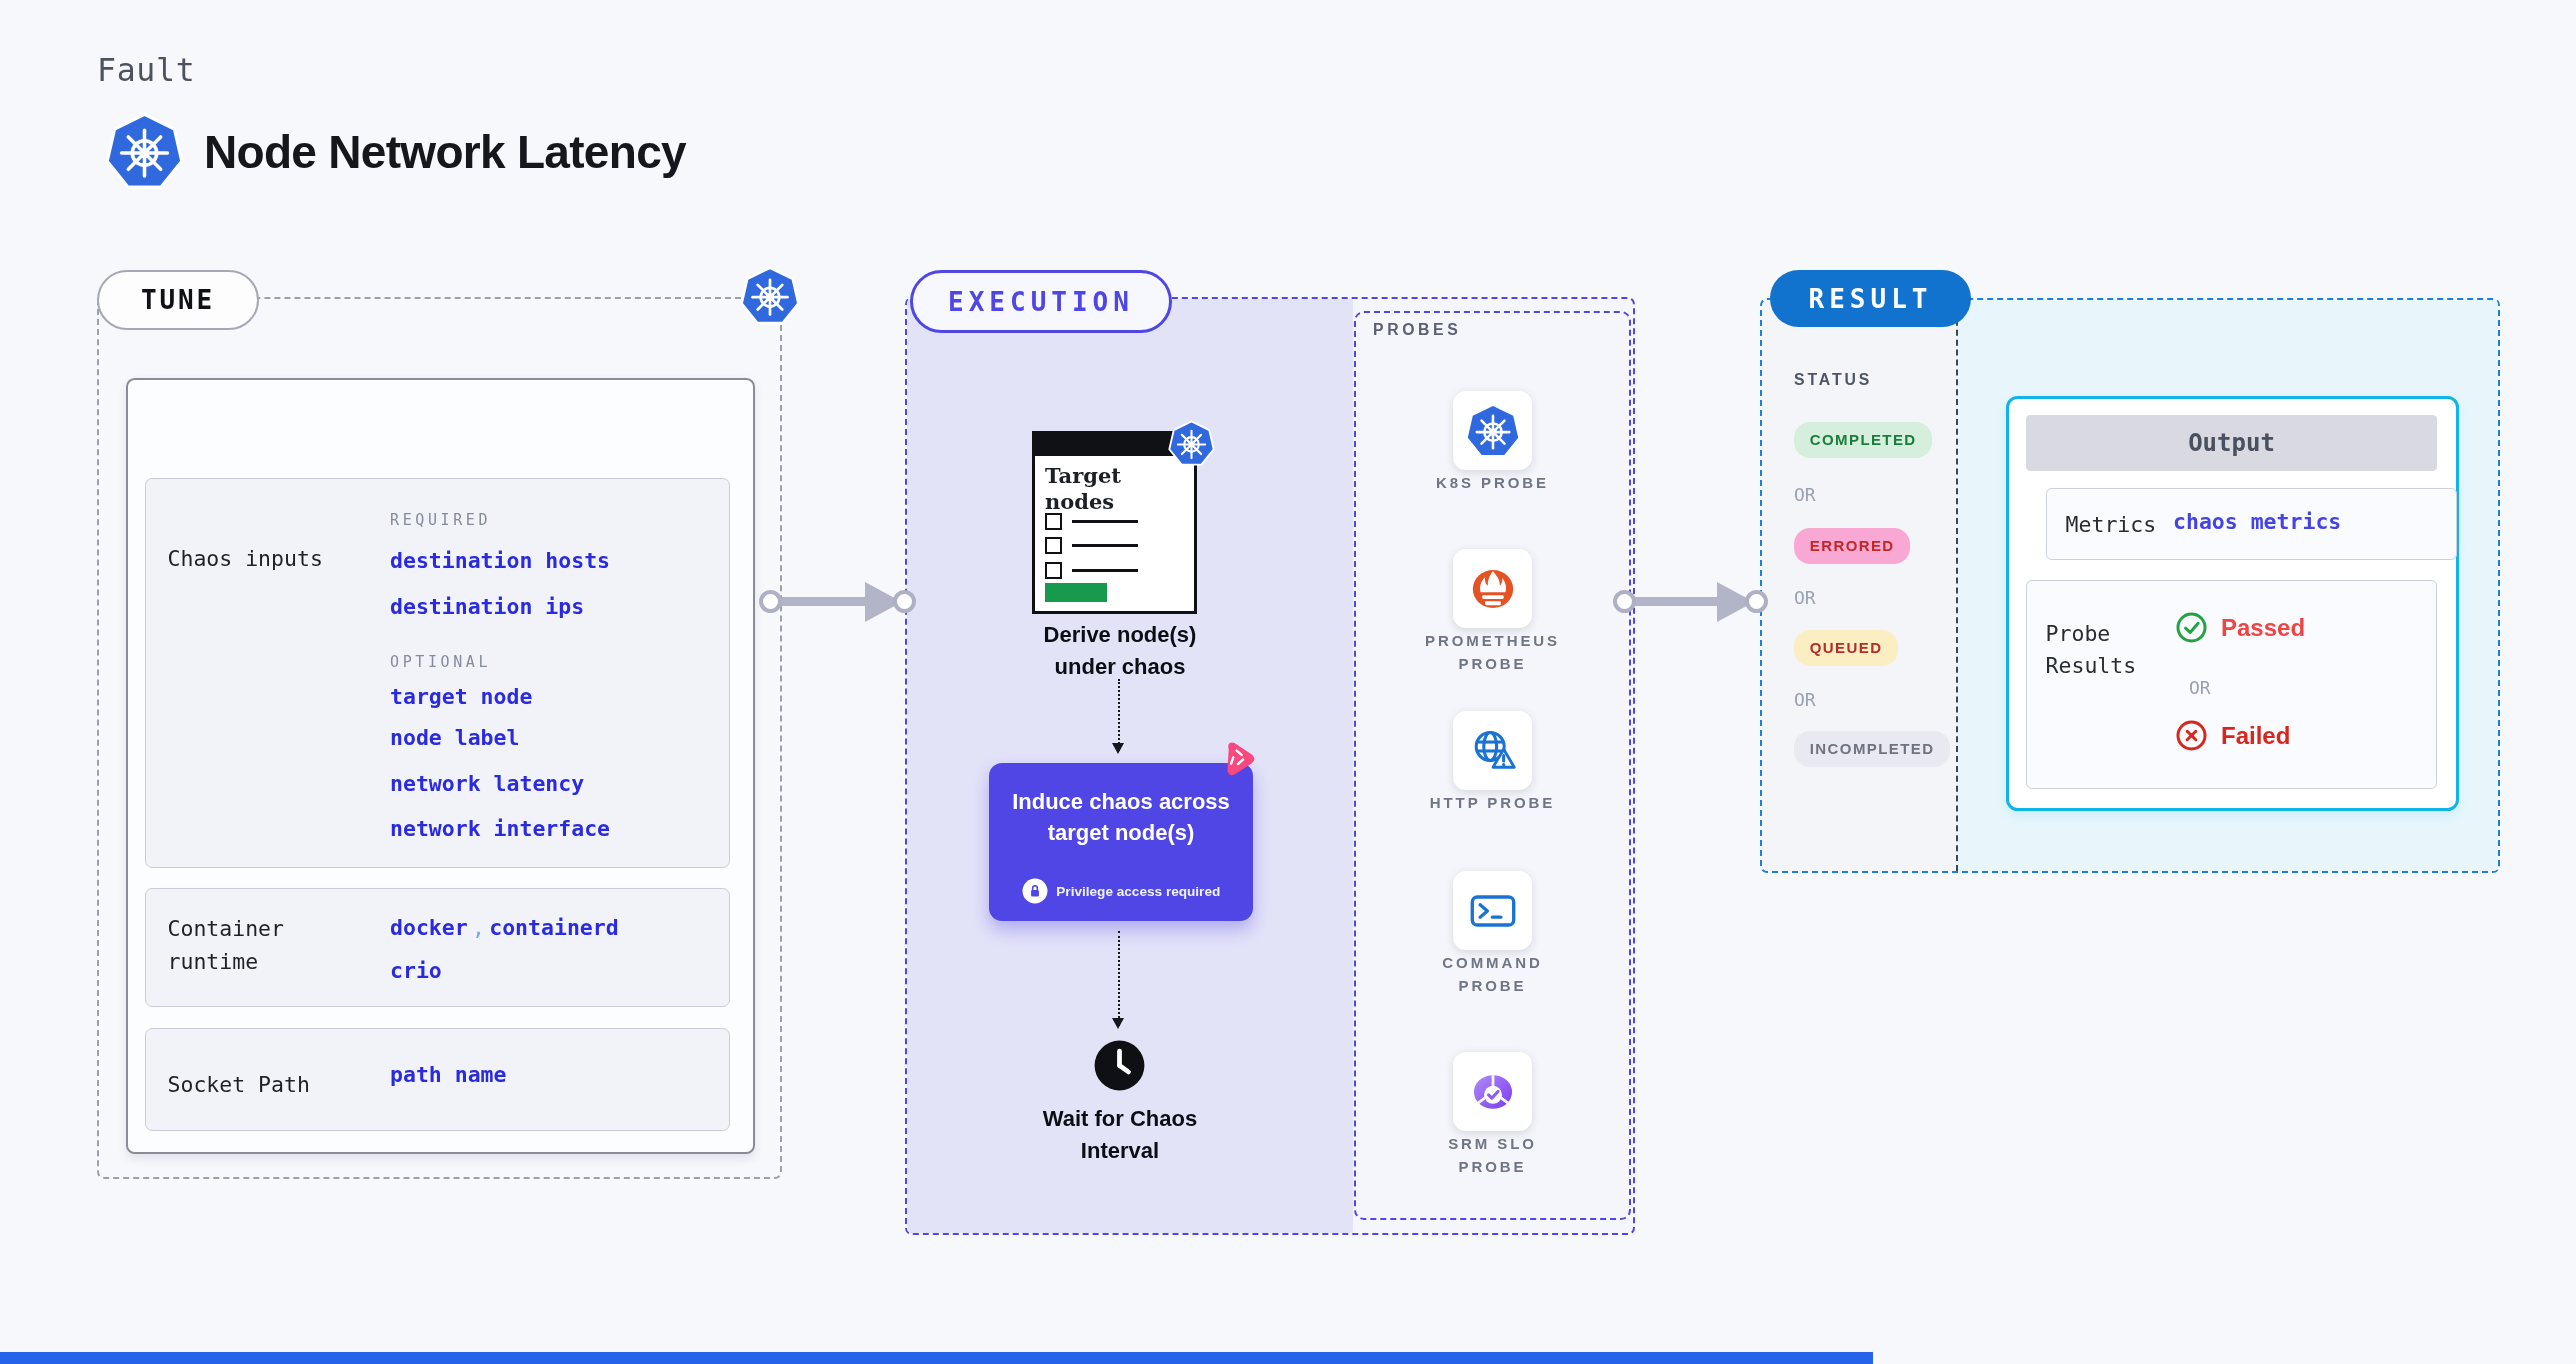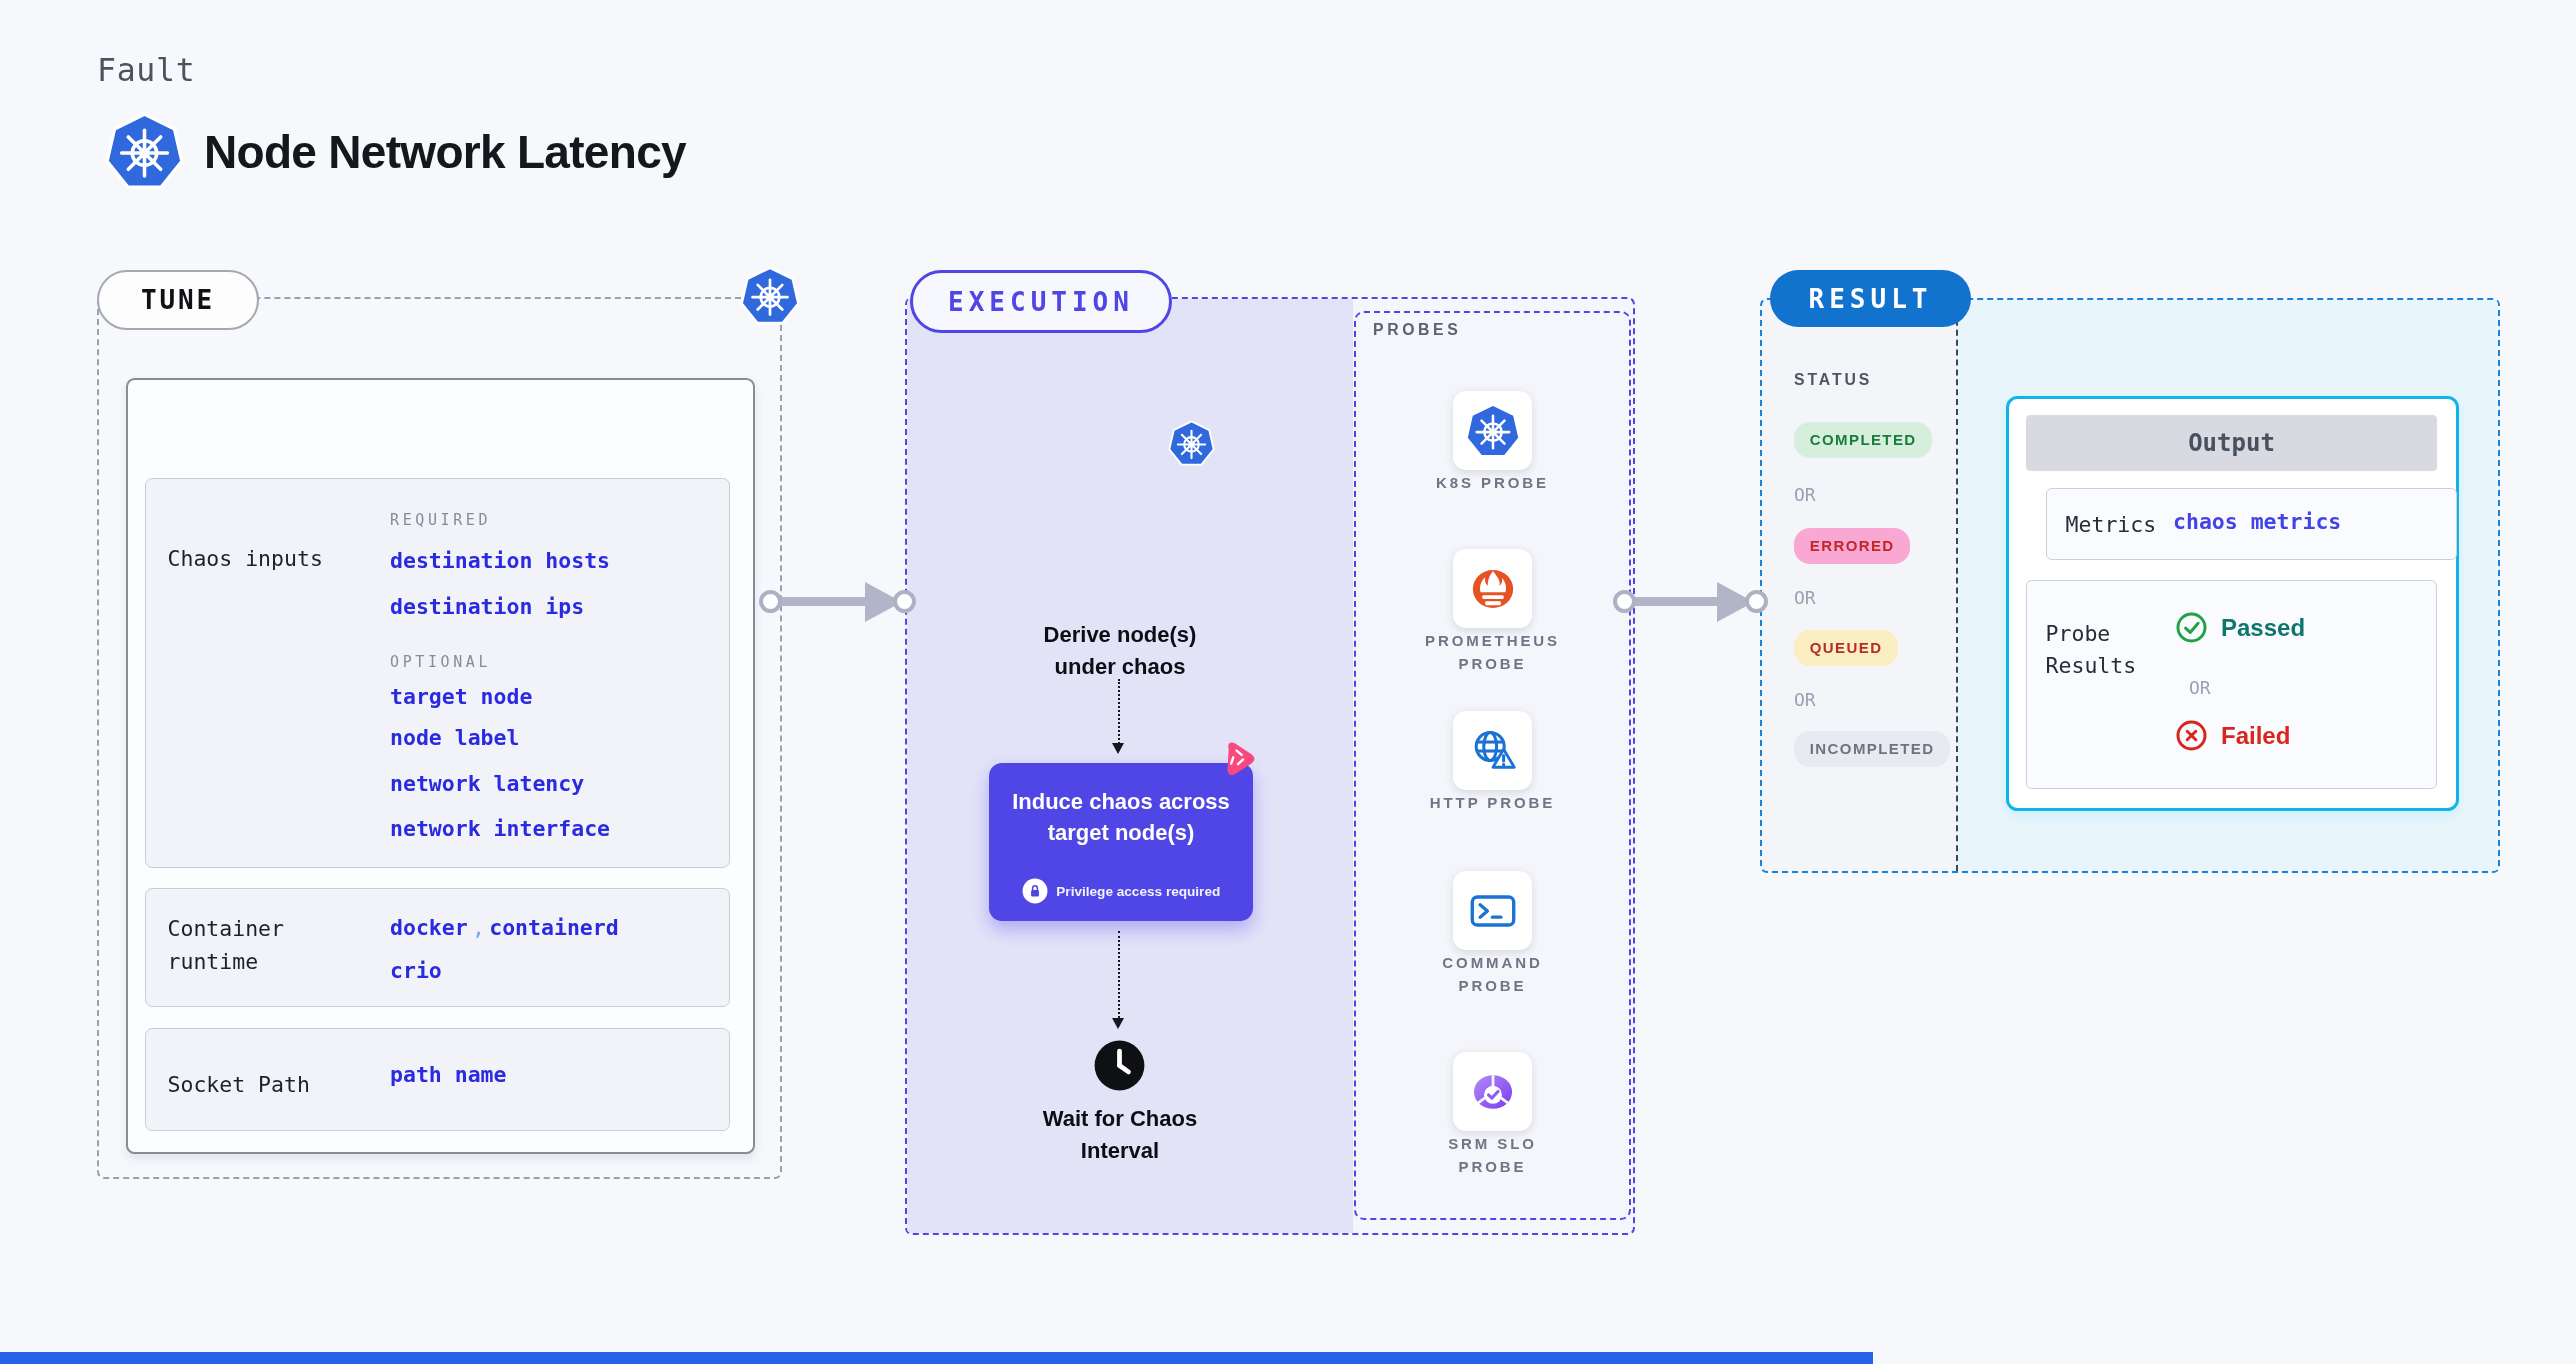--- a/index.html
+++ b/index.html
@@ -112,21 +112,21 @@
               display:flex;align-items:center;justify-content:center;font-size:24px;font-weight:700;color:#49505f;}
   .out-row{position:absolute;left:17px;width:411px;background:#fafbfe;border:1.4px solid #ccd0da;border-radius:5.7px;box-sizing:border-box;}
   .out-row-metrics{top:89px;height:72px;margin-left:20px;}
   .out-row-probe{top:181px;height:209px;}
   .out-label{position:absolute;left:18.6px;font-size:21.5px;color:#282c35;line-height:1.5;
              font-family:"DejaVu Sans Mono","Liberation Mono",monospace;}
   .out-value-link{position:absolute;font-size:21.5px;font-weight:700;color:#4343e6;cursor:pointer;
                   font-family:"DejaVu Sans Mono","Liberation Mono",monospace;}
   .pf-row{position:absolute;display:flex;align-items:center;gap:13px;}
   .pf-icon{width:33px;height:33px;}
-  .passed-text{font-size:24px;font-weight:700;color:#0f766e;}
+  .passed-text{font-size:24px;font-weight:700;color:#ef4444;}
   .failed-text{font-size:24px;font-weight:700;color:#d9251c;}
   .out-or{position:absolute;font-size:18px;color:#9aa1b3;font-family:"DejaVu Sans Mono","Liberation Mono",monospace;}
 
   .bottom-bar{left:0;top:1352px;width:1873px;height:12px;background:#2563eb;z-index:8;}
 </style>
 </head>
 <body>
 
 <svg width="0" height="0" style="position:absolute">
   <defs>
@@ -255,20 +255,37 @@
   <div class="abs h-arrow-line" style="left:770px;width:95px;"></div>
   <div class="abs h-arrow-head" style="left:865px;"></div>
   <div class="abs conn-dot" style="left:759px;"></div>
   <div class="abs conn-dot" style="left:893px;"></div>
 
   <div class="abs exec-box">
     <div class="exec-lavender"></div>
   </div>
   <div class="abs pill pill-exec">EXECUTION</div>
 
+  <div class="abs tn-window">
+    <div class="tn-titlebar"></div>
+    <div class="tn-title">Target nodes</div>
+    <div class="tn-row" style="top:79px;">
+        <span class="tn-cb"></span>
+        <span class="tn-line"></span>
+      </div>
+    <div class="tn-row" style="top:103px;">
+        <span class="tn-cb"></span>
+        <span class="tn-line"></span>
+      </div>
+    <div class="tn-row" style="top:128px;">
+        <span class="tn-cb"></span>
+        <span class="tn-line"></span>
+      </div>
+    <div class="tn-green"></div>
+  </div>
   <svg class="abs tn-k8s" viewBox="0 0 66 66" width="47" height="47">
       <use href="#sym-k8s"></use>
     </svg>
 
   <div class="abs step-label" style="left:991px;top:619px;width:258px;">
     <div>Derive node(s)</div>
     <div>under chaos</div>
   </div>
 
   <div class="abs v-dotted" style="left:1118px;top:679px;height:72px;"></div>

